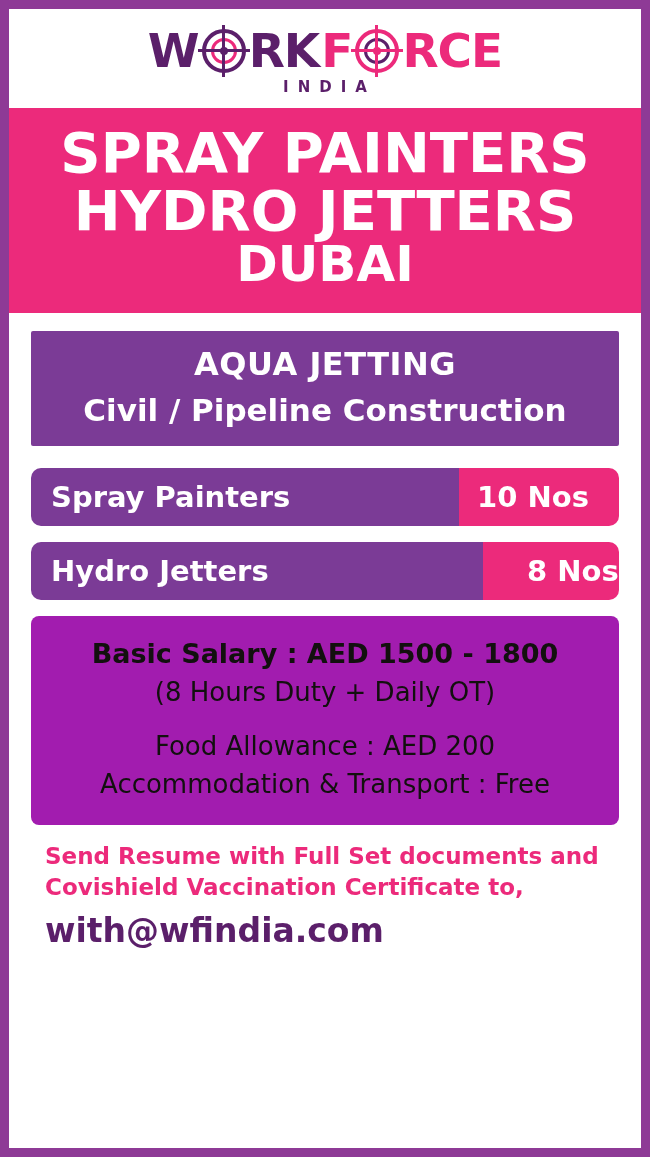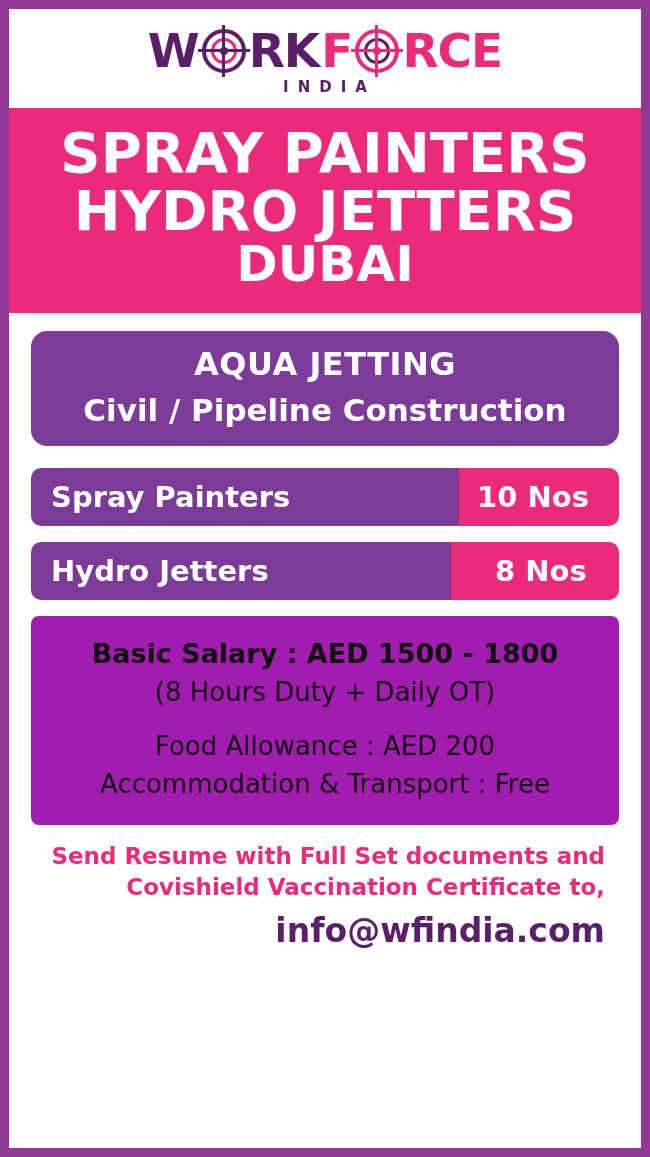--- a/index.html
+++ b/index.html
@@ -108,21 +108,21 @@
   .headline .line.l3 { font-size: 50px; }
 
   
   .body-area {
     background: #ffffff;
     padding: 18px 22px 0;
   }
 
   .company-box {
     background: #7b3b96;
-    border-radius: 16px;
+    border-radius: 2px;
     padding: 14px 12px 18px;
     text-align: center;
     color: #ffffff;
   }
   .company-title {
     font-family: "DejaVu Sans", sans-serif;
     font-weight: bold;
     font-size: 32px;
     letter-spacing: 0.5px;
   }
@@ -158,21 +158,21 @@
     background: #ec2a7b;
     color: #ffffff;
     width: 160px;
     display: flex;
     align-items: center;
     padding-left: 18px;
     font-family: "DejaVu Sans", sans-serif;
     font-weight: bold;
     font-size: 29px;
   }
-  .job-row.r2 .count { width: 168px; padding-left: 44px; }
+  .job-row.r2 .count { width: 136px; padding-left: 44px; }
 
   
   .salary-box {
     margin-top: 12px;
     background: #a21caf;
     border-radius: 8px;
     padding: 22px 14px 26px;
     text-align: center;
     color: #12100e;
   }
@@ -192,21 +192,21 @@
     margin-top: 24px;
   }
   .salary-accom {
     font-family: "DejaVu Sans", sans-serif;
     font-size: 26px;
     margin-top: 8px;
   }
 
   
   .footer {
-    text-align: right;
+    text-align: left;
     padding: 16px 14px 0;
   }
   .footer-line {
     font-family: "DejaVu Sans", sans-serif;
     font-weight: bold;
     color: #ec2a7b;
     font-size: 23px;
     line-height: 1.35;
   }
   .footer-email {
@@ -273,17 +273,17 @@
     <div class="salary-box">
       <div class="salary-main">Basic Salary : AED 1500 - 1800</div>
       <div class="salary-note">(8 Hours Duty + Daily OT)</div>
       <div class="salary-food">Food Allowance : AED 200</div>
       <div class="salary-accom">Accommodation &amp; Transport : Free</div>
     </div>
 
     <div class="footer">
       <div class="footer-line">Send Resume with Full Set documents and</div>
       <div class="footer-line">Covishield Vaccination Certificate to,</div>
-      <div class="footer-email">info@wfindia.com</div>
+      <div class="footer-email">with@wfindia.com</div>
     </div>
 
   </div>
 </div>
 
 </body></html>

